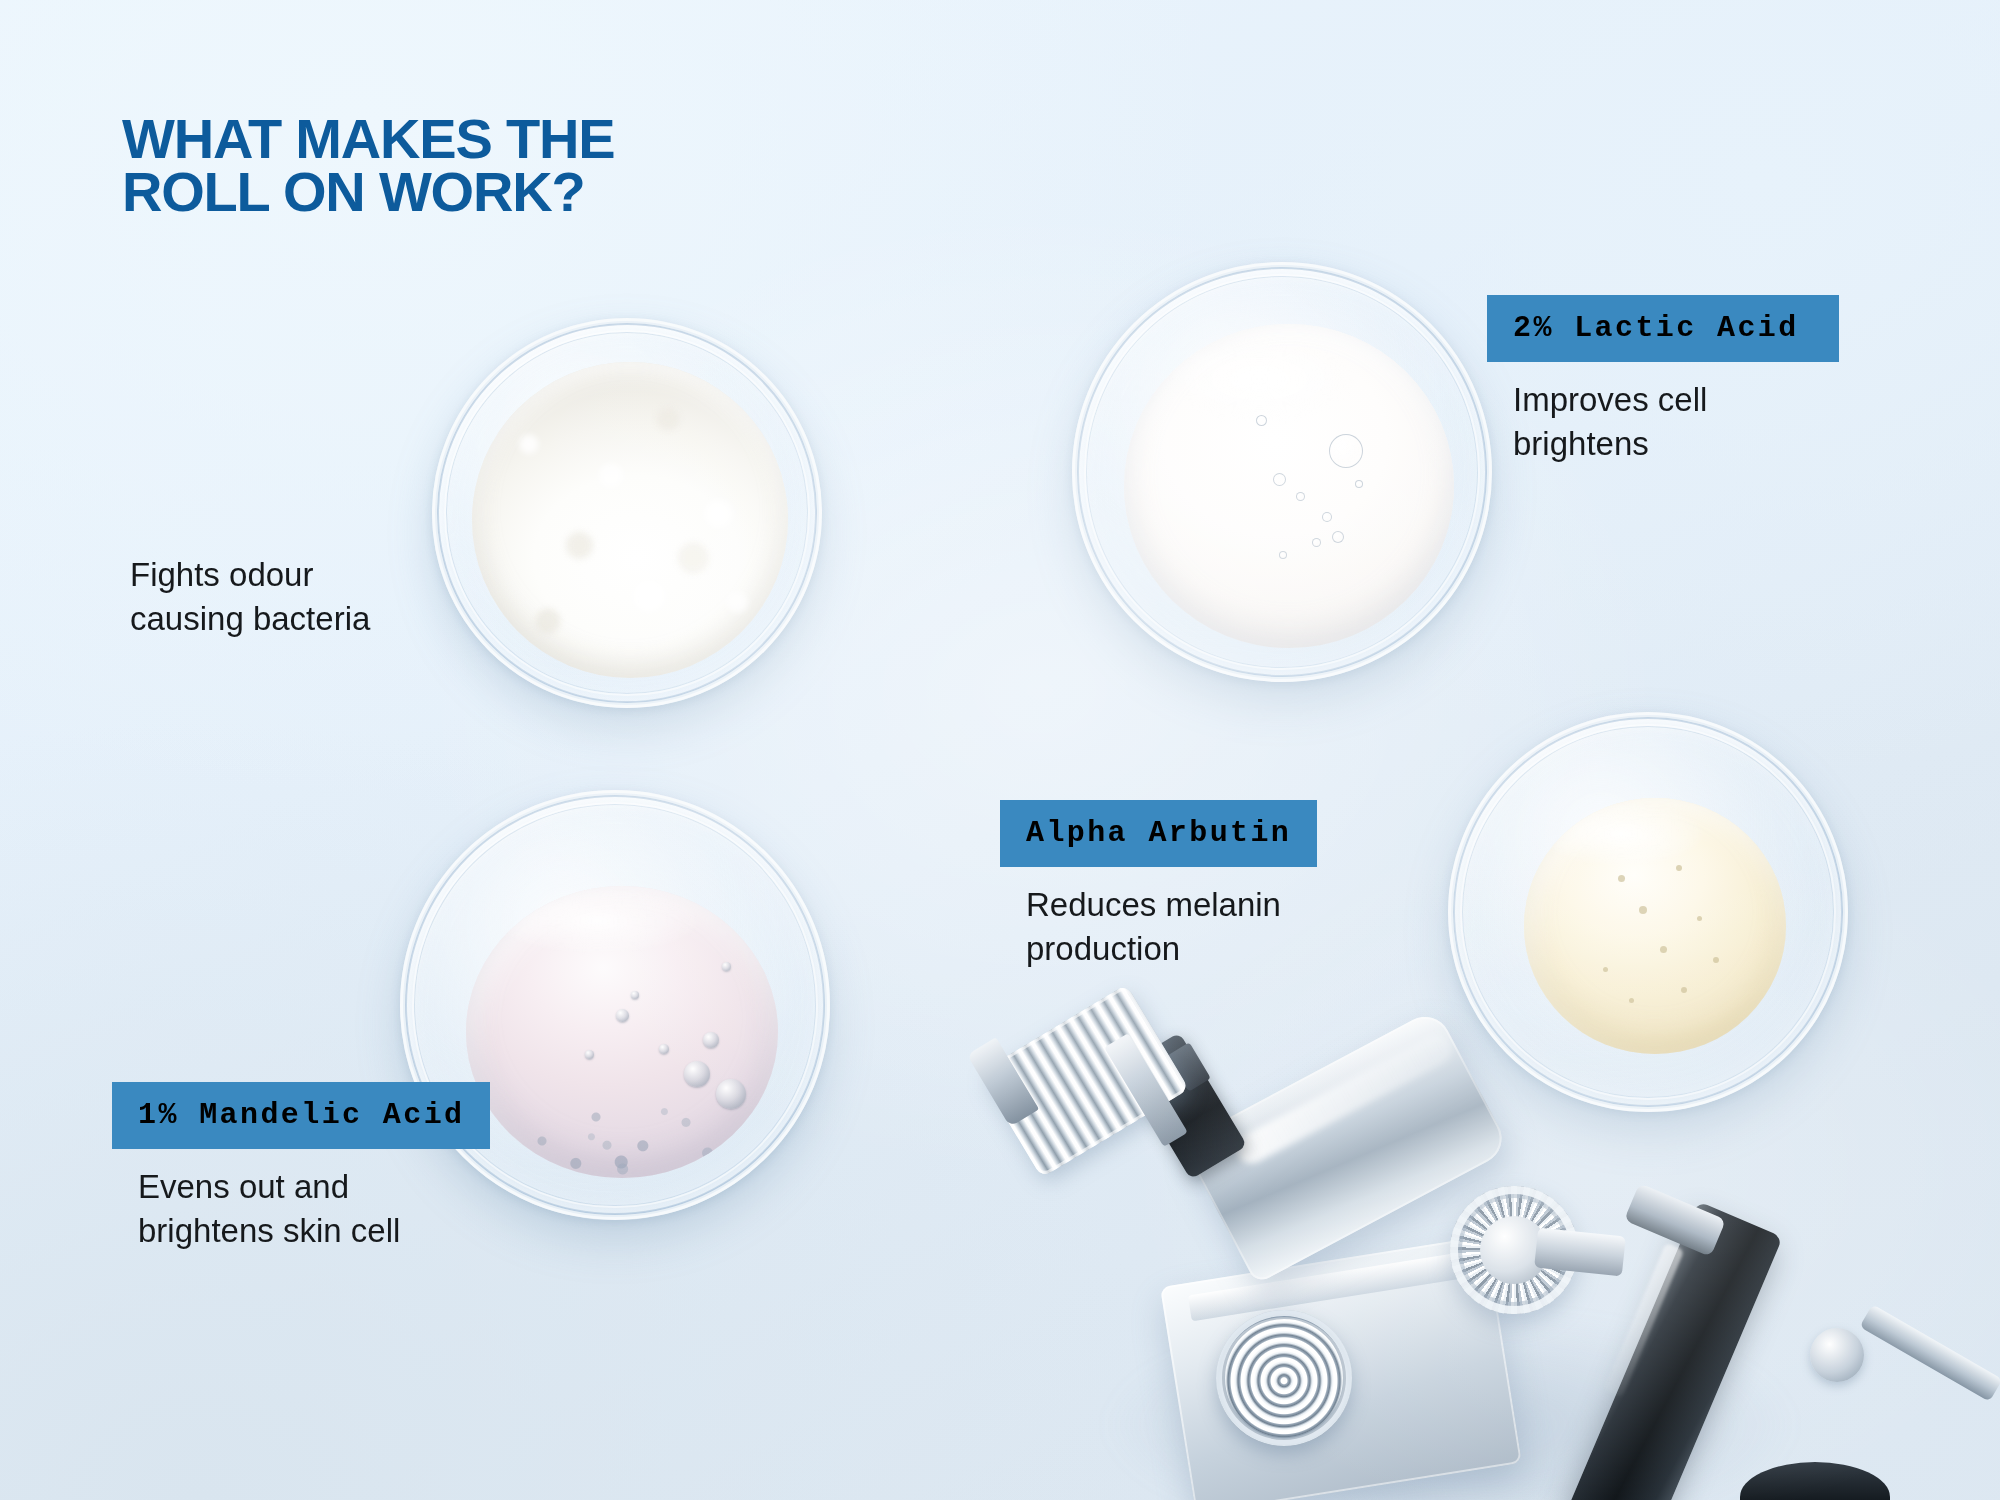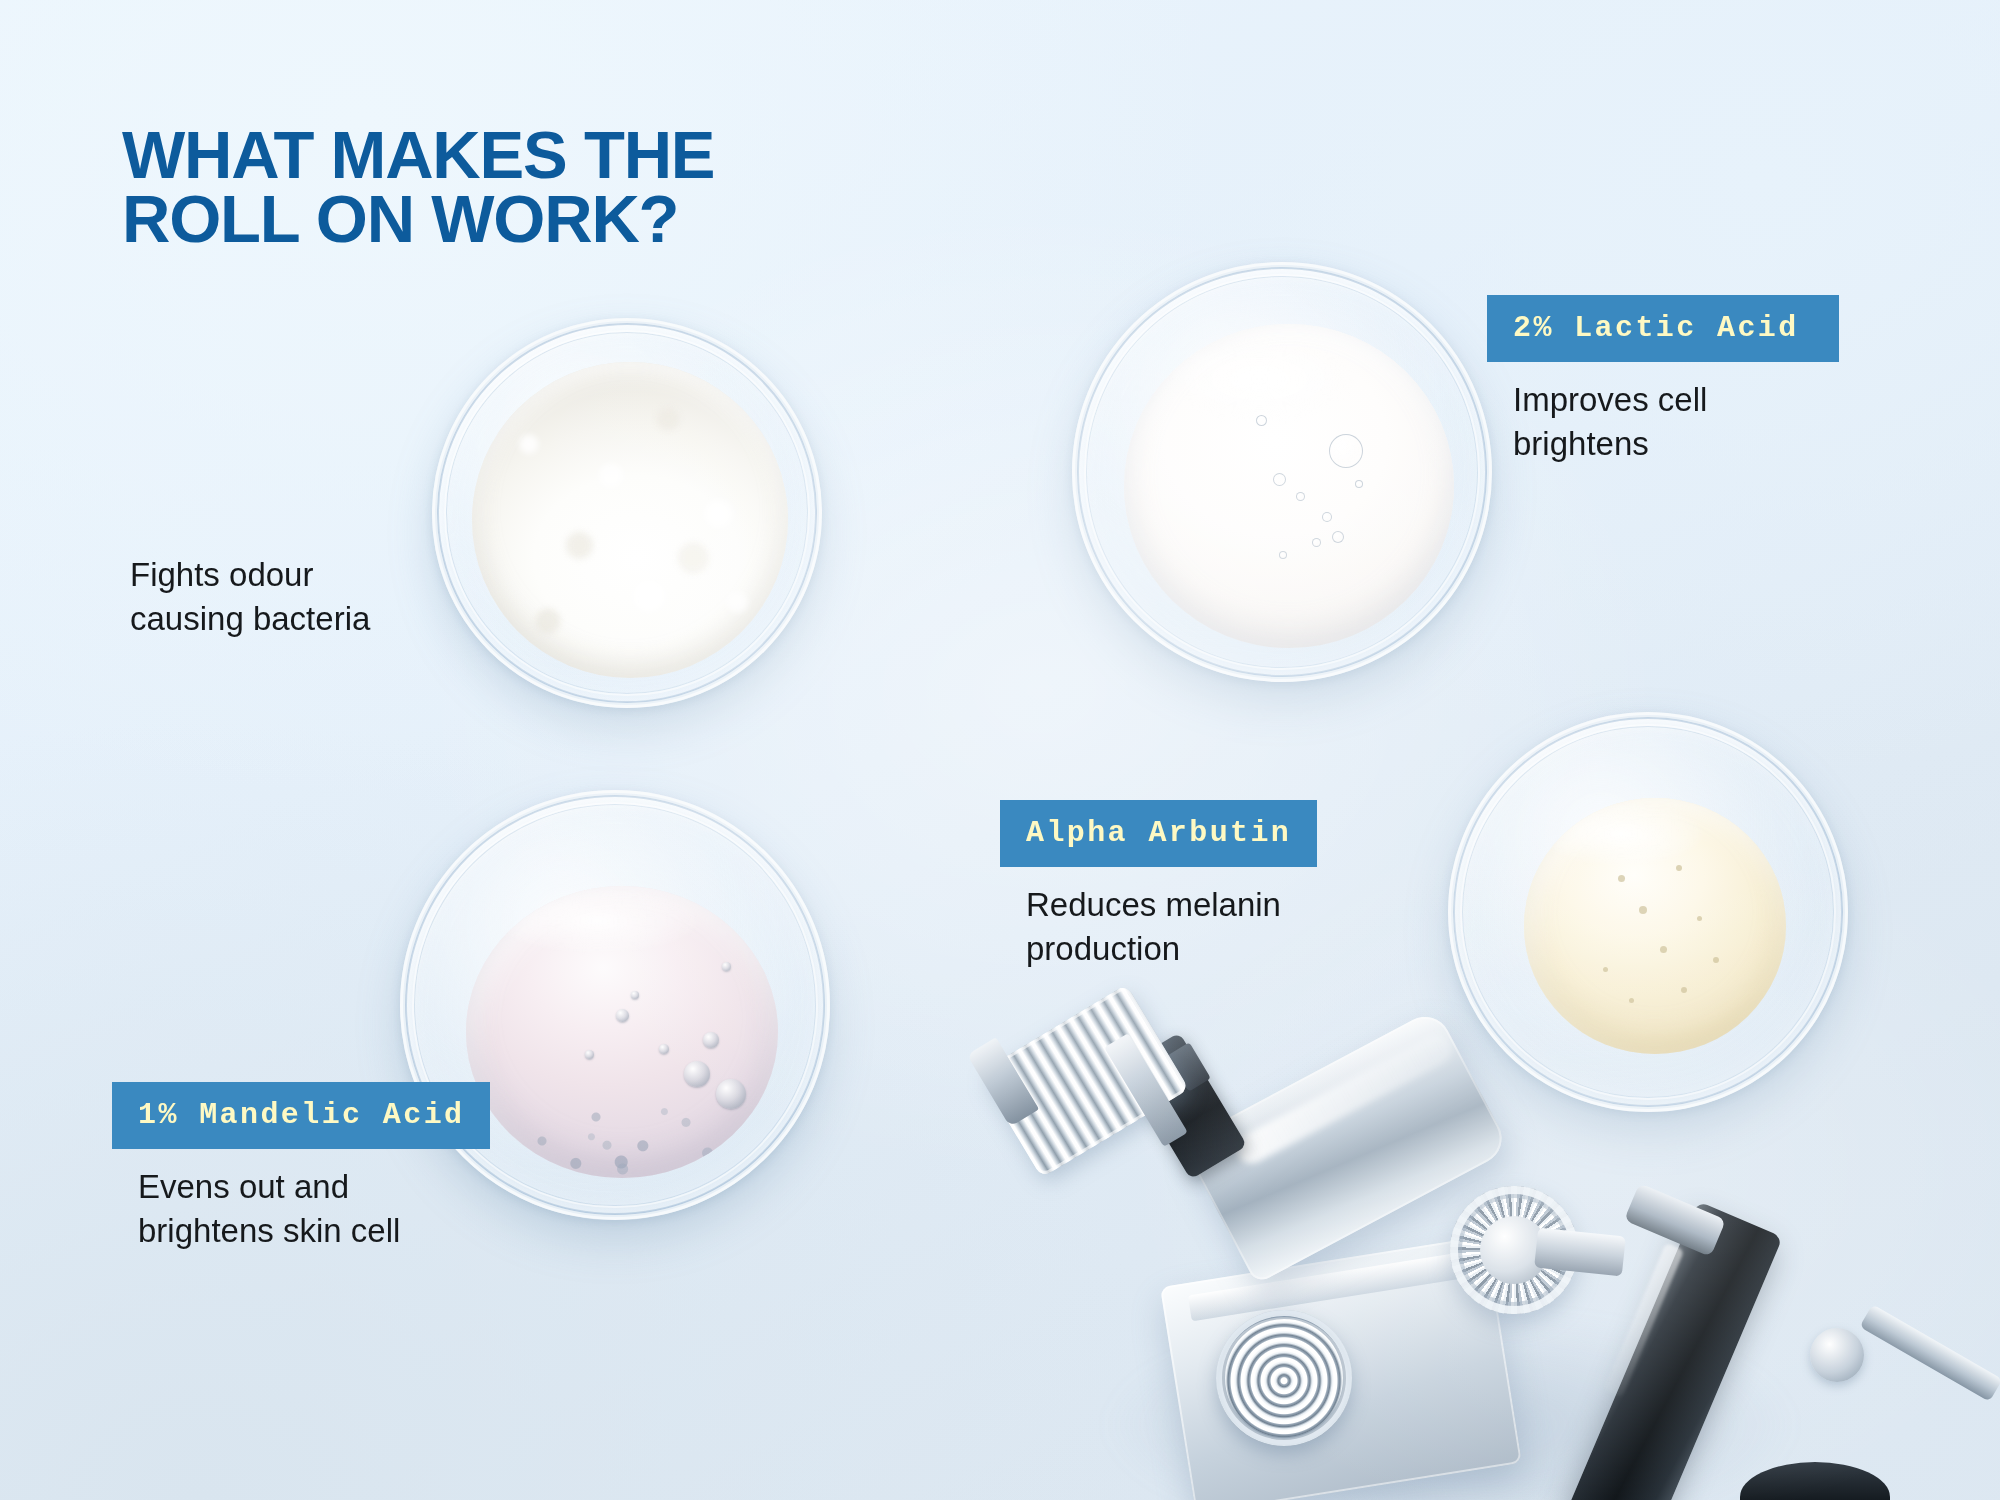--- a/index.html
+++ b/index.html
@@ -38,36 +38,35 @@
   }
 
   
   .headline {
     position: absolute;
     left: 122px;
     top: 112px;
     width: 960px;
     color: #0d5b9c;
     font-weight: bold;
-    font-size: 67px;
+    font-size: 56px;
     line-height: 0.95;
     letter-spacing: -1.2px;
     text-transform: uppercase;
     font-family: "Liberation Sans", sans-serif;
-    margin-top: 11px;
   }
   .headline .hl-line { display: block; white-space: nowrap; }
 
   
   .callout { position: absolute; }
 
   .badge {
     display: inline-block;
     background: #3a89c0;
-    color: #fef9c3;
+    color: #000000;
     font-family: "Liberation Mono", "DejaVu Sans Mono", monospace;
     font-weight: bold;
     font-size: 30px;
     letter-spacing: 2.4px;
     line-height: 1;
     padding: 18px 26px 19px 26px;
     white-space: nowrap;
   }
 
   .desc {

